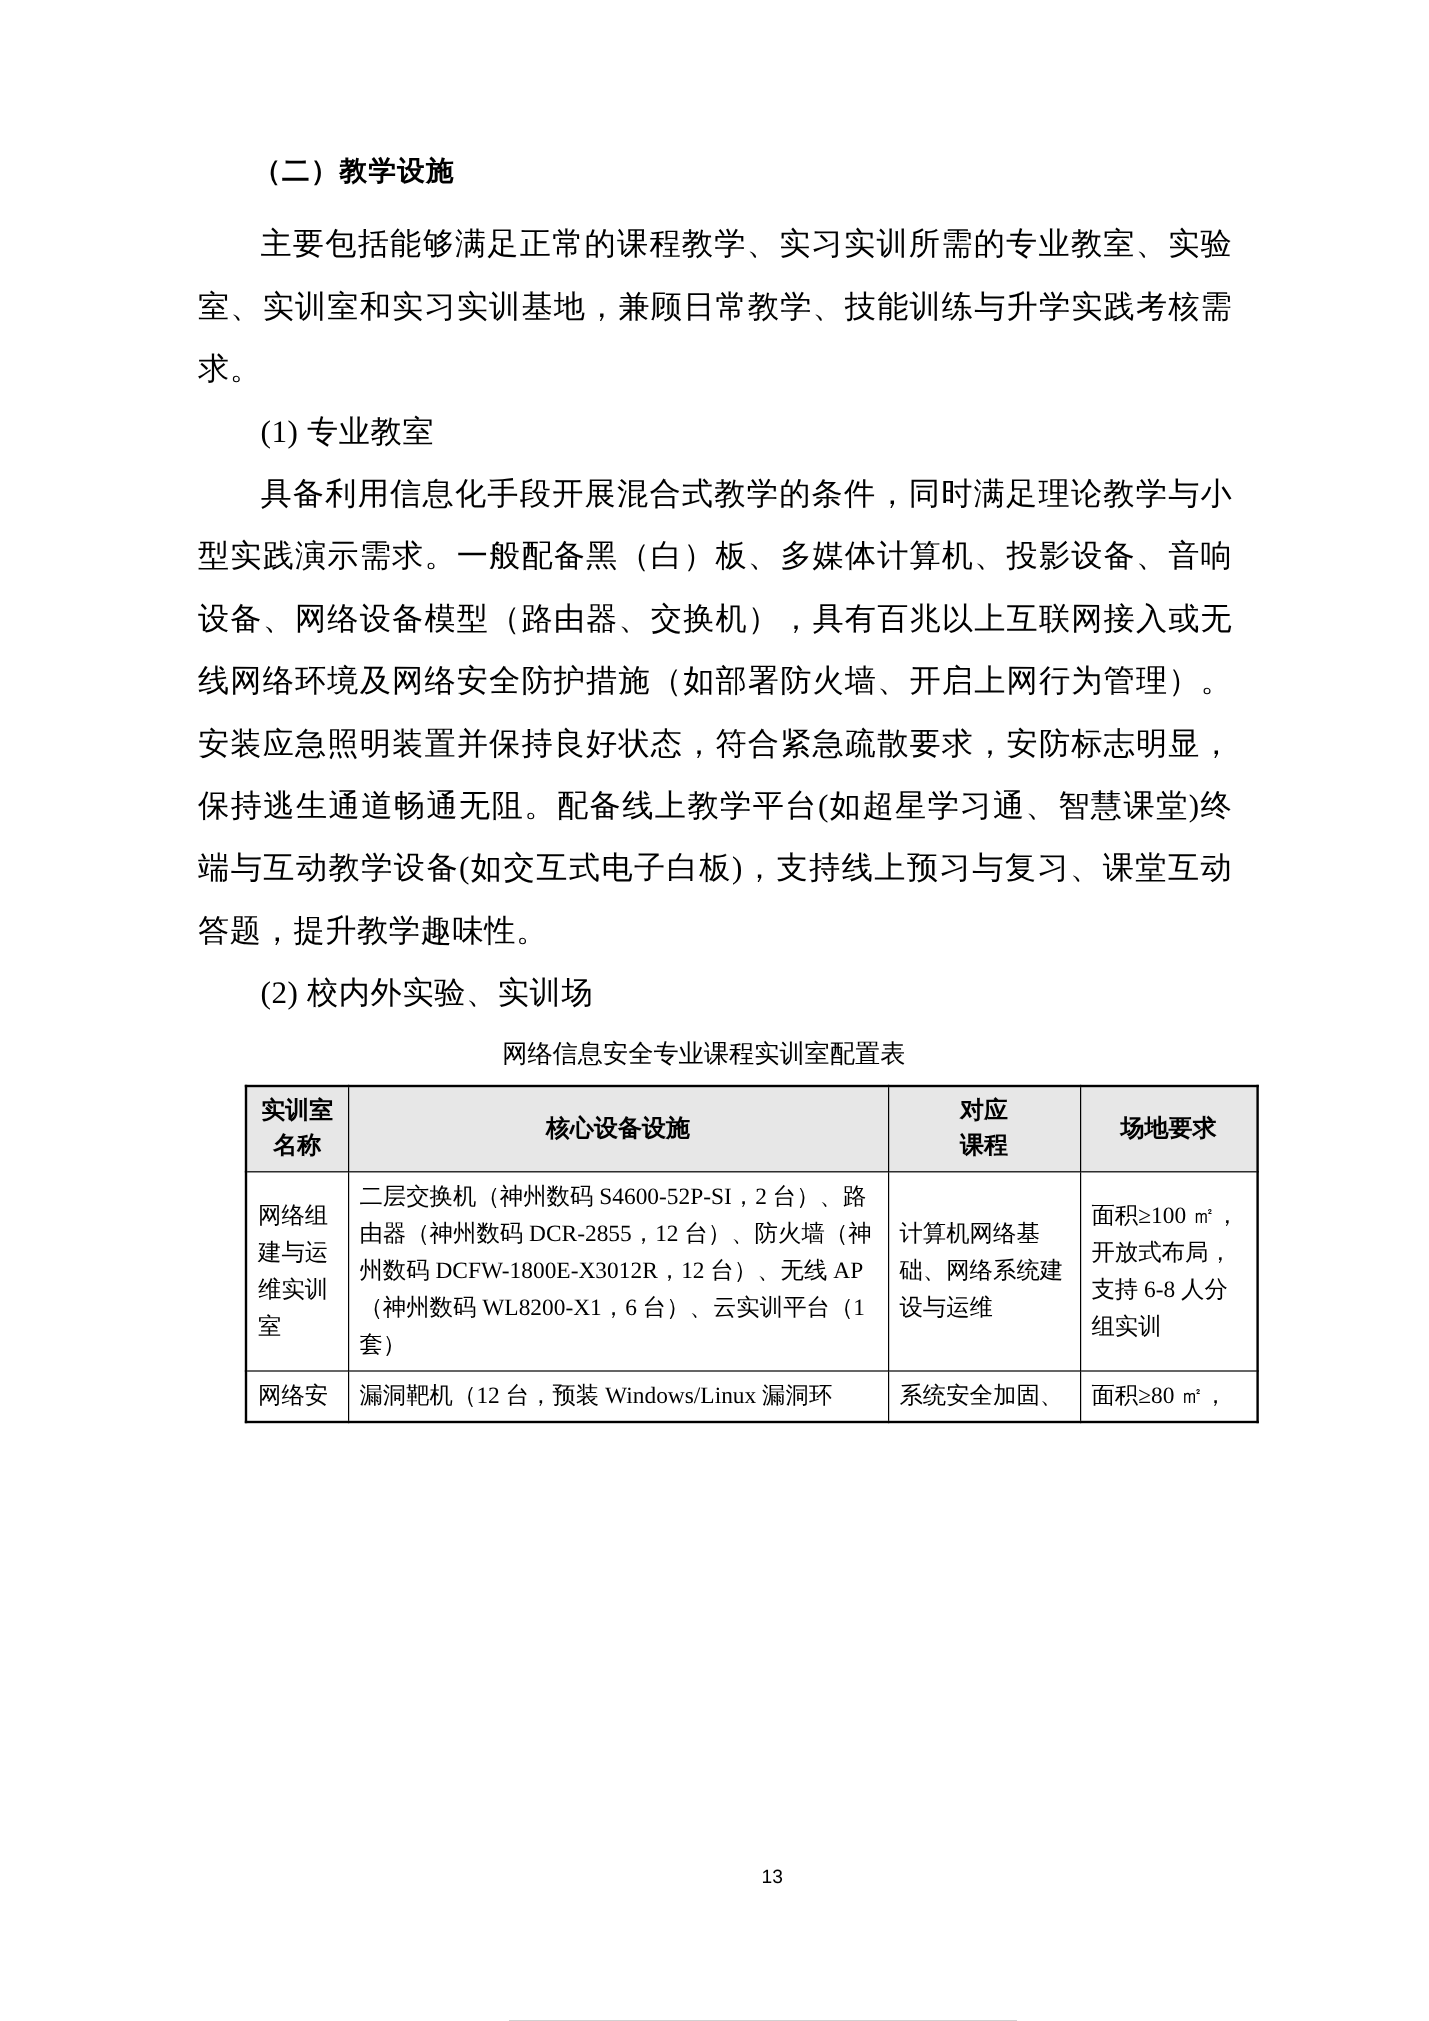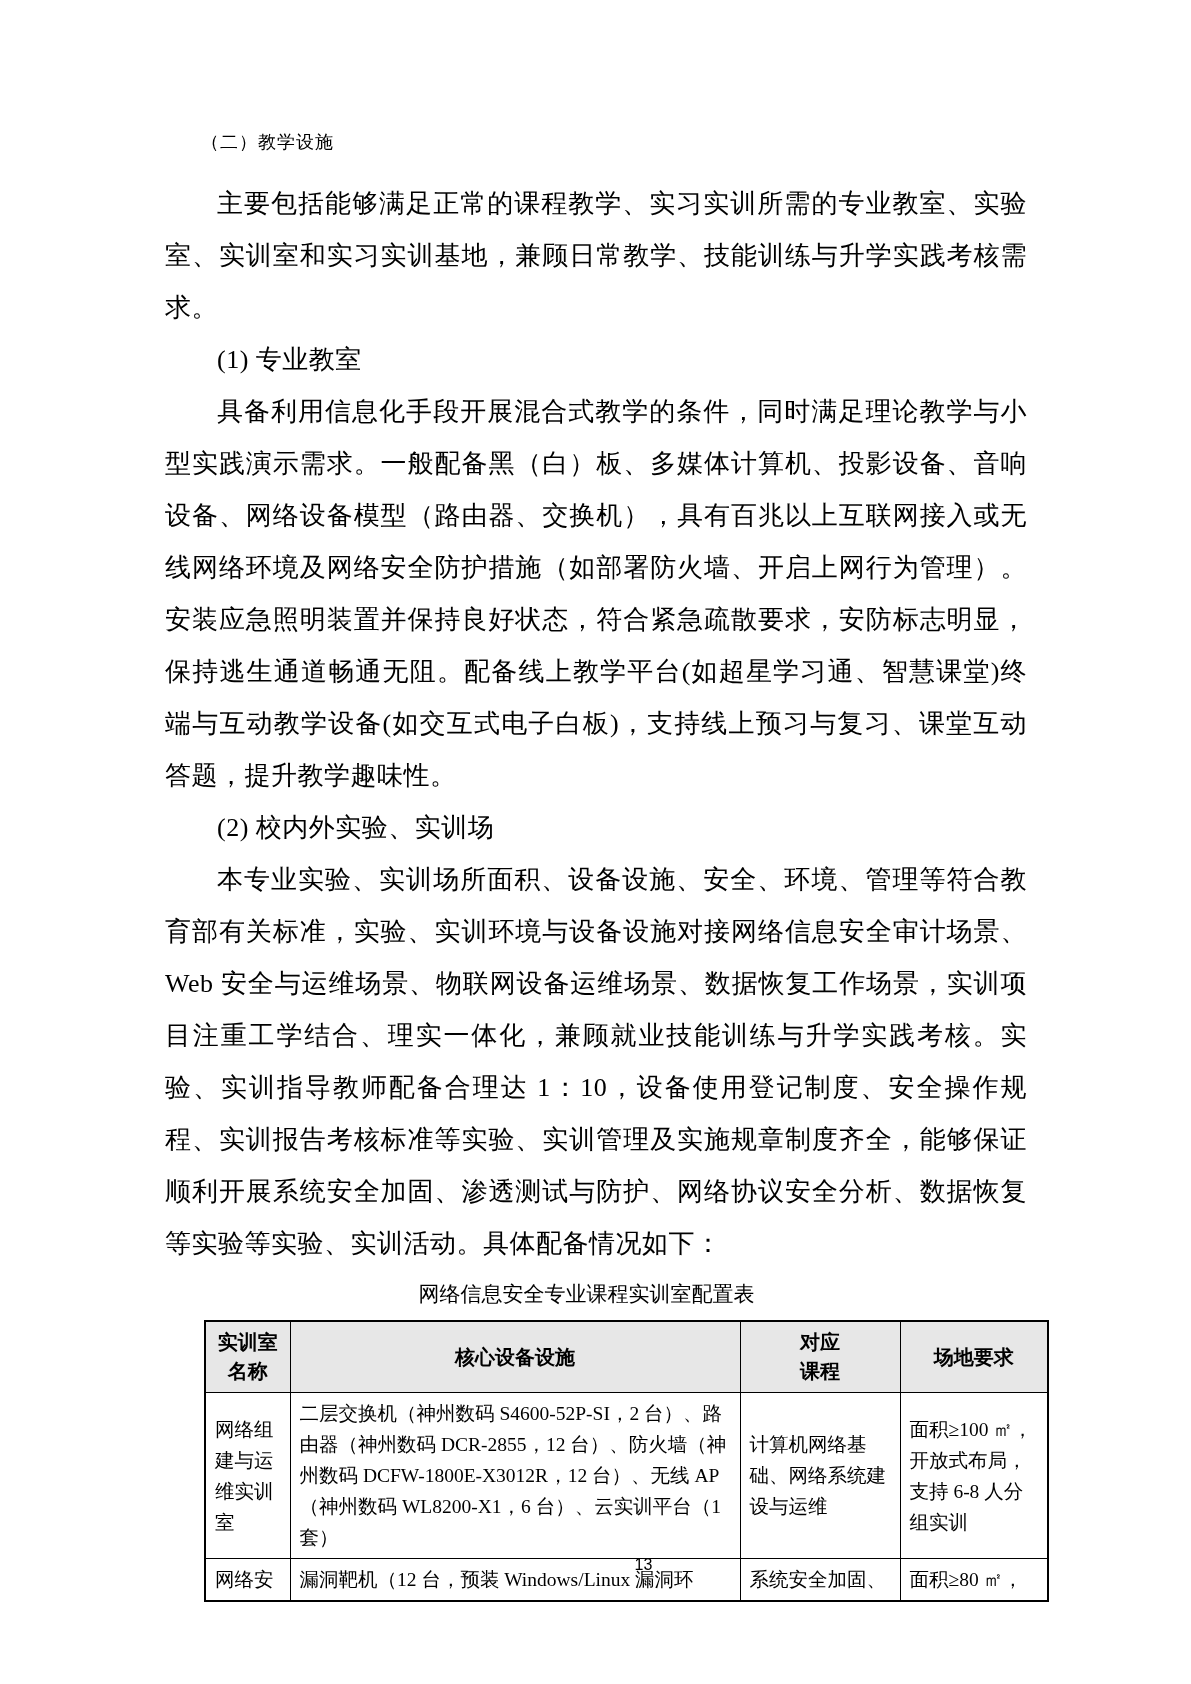--- a/index.html
+++ b/index.html
@@ -11,22 +11,22 @@
     font-family:"Liberation Serif","DejaVu Serif",serif;
     color:#000;
     overflow:hidden;
   }
   .content {
     position:absolute;
     left:165px; top:116px;
     width:862px;
   }
   .heading {
-    font-size:18px;
-    font-weight:normal;
+    font-size:23px;
+    font-weight:bold;
     line-height:52px;
     text-indent:2em;
     margin:0 0 10px 0;
     font-family:"Liberation Sans","DejaVu Sans",sans-serif;
     letter-spacing:1px;
   }
   p.body {
     font-size:26px;
     line-height:52px;
     margin:0;
@@ -84,21 +84,20 @@
 
 <div class="page">
   <div class="content">
 
     <h2 class="heading">（二）教学设施</h2>
 
     <p class="body">主要包括能够满足正常的课程教学、实习实训所需的专业教室、实验室、实训室和实习实训基地，兼顾日常教学、技能训练与升学实践考核需求。</p>
     <p class="body">(1) 专业教室</p>
     <p class="body">具备利用信息化手段开展混合式教学的条件，同时满足理论教学与小型实践演示需求。一般配备黑（白）板、多媒体计算机、投影设备、音响设备、网络设备模型（路由器、交换机），具有百兆以上互联网接入或无线网络环境及网络安全防护措施（如部署防火墙、开启上网行为管理）。安装应急照明装置并保持良好状态，符合紧急疏散要求，安防标志明显，保持逃生通道畅通无阻。配备线上教学平台(如超星学习通、智慧课堂)终端与互动教学设备(如交互式电子白板)，支持线上预习与复习、课堂互动答题，提升教学趣味性。</p>
     <p class="body">(2) 校内外实验、实训场</p>
-    <p class="body">本专业实验、实训场所面积、设备设施、安全、环境、管理等符合教育部有关标准，实验、实训环境与设备设施对接网络信息安全审计场景、Web 安全与运维场景、物联网设备运维场景、数据恢复工作场景，实训项目注重工学结合、理实一体化，兼顾就业技能训练与升学实践考核。实验、实训指导教师配备合理达 1：10，设备使用登记制度、安全操作规程、实训报告考核标准等实验、实训管理及实施规章制度齐全，能够保证顺利开展系统安全加固、渗透测试与防护、网络协议安全分析、数据恢复等实验等实验、实训活动。具体配备情况如下：</p>
 
     <div class="caption">网络信息安全专业课程实训室配置表</div>
 
     <table class="cfg">
       <colgroup>
         <col style="width:85px">
         <col style="width:450px">
         <col style="width:160px">
         <col style="width:148px">
       </colgroup>

